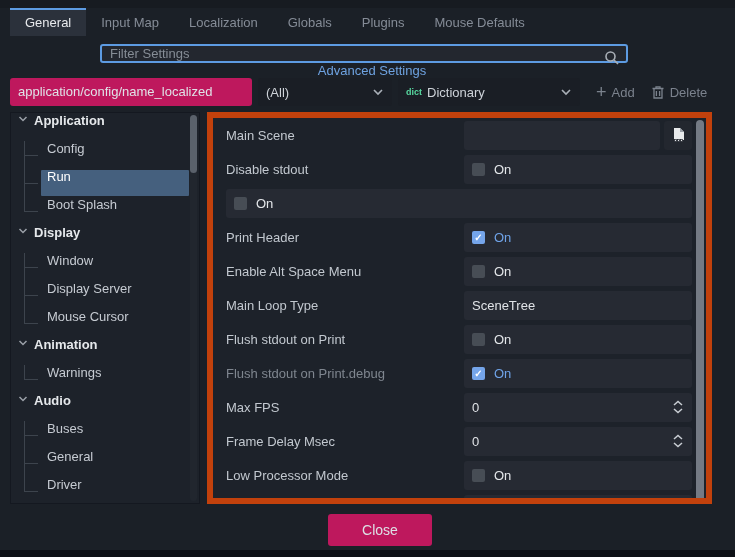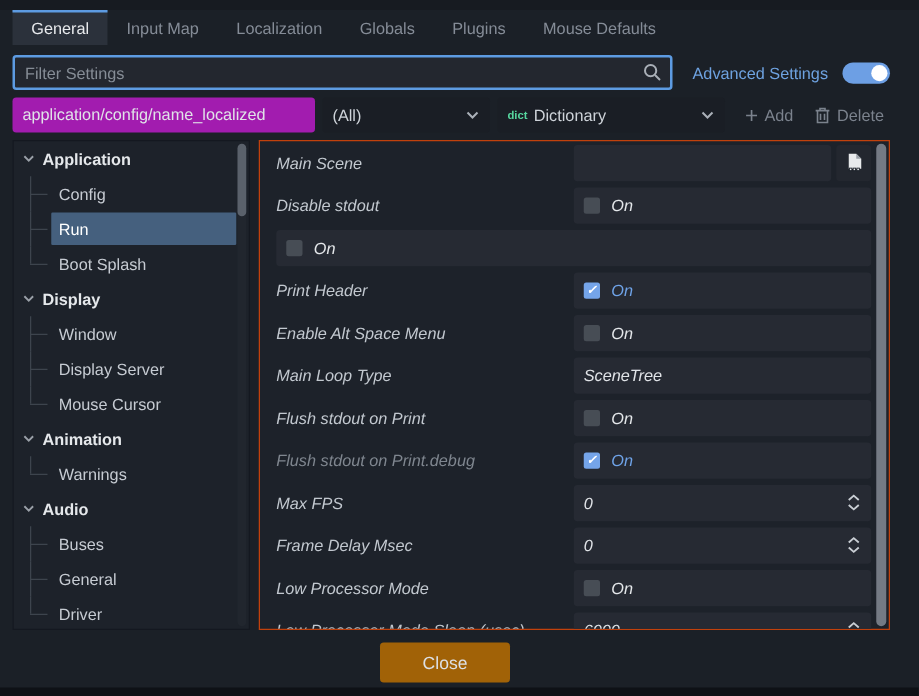--- a/index.html
+++ b/index.html
@@ -13,35 +13,35 @@
     overflow:hidden;
   }
   
   .tabbar { position:absolute; left:10px; top:8px; height:28px; display:flex; }
   .tab {
     padding:0 15px; line-height:26px; color:#858c97; cursor:default;
     border-top:2px solid transparent; white-space:nowrap;
   }
   .tab.active { background:#2b313b; border-top:2px solid #5d9be2; color:#e8eaed; }
   
-  .filter-row { position:absolute; left:10px; top:44px; width:708px; height:28px; display:flex; align-items:center; }
+  .filter-row { position:absolute; left:10px; top:44px; width:708px; height:28px; display:flex; align-items:center;flex-direction:column; }
   .filter-box { position:relative; width:528px; height:28px; }
   .filter-box input {
     width:100%; height:100%; background:#23272f; border:2px solid #5d9be2; border-radius:3px;
     color:#e3e6ea; padding:0 30px 0 8px; font-family:"Liberation Sans",sans-serif; font-size:13px; outline:none;
   }
   .filter-box input::placeholder { color:#868d96; }
   .search-ic { position:absolute; right:8px; top:6px; width:16px; height:16px; }
   .adv-label { margin-left:16px; color:#6ea2e0; }
   .toggle { margin-left:12px; width:38px; height:17px; border-radius:9px; background:#6d9fe4; position:relative; cursor:pointer; }
   .toggle .knob { position:absolute; right:2px; top:2px; width:13px; height:13px; border-radius:50%; background:#ffffff; }
   
   .prop-row { position:absolute; left:10px; top:78px; width:708px; height:28px; display:flex; align-items:center; }
   .path-field {
-    width:242px; height:28px; background:#a21caf; border-radius:3px; color:#e0e3e8;
+    width:242px; height:28px; background:#be185d; border-radius:3px; color:#e0e3e8;
     line-height:28px; padding:0 8px; white-space:nowrap; overflow:hidden;
   }
   .dropdown {
     height:28px; background:#1a1e25; border-radius:3px; display:flex; align-items:center;
     padding:0 8px; margin-left:6px; color:#ced3d9; cursor:pointer;justify-content:center;
   }
   .dd-all { width:134px; }
   .dd-type { width:182px; }
   .dd-label { flex:1; white-space:nowrap; overflow:hidden; }
   .dd-chev { width:12px; height:12px; flex:none; }
@@ -50,39 +50,39 @@
   .flat-btn .plus { font-size:18px; font-weight:400; margin-right:5px; line-height:16px; }
   .flat-btn svg { margin-right:5px; }
   
   .content { position:absolute; left:10px; top:112px; width:702px; height:392px; display:flex; }
   .sidebar {
     width:190px; height:392px; background:#1d222a; border:1px solid #141820;
     position:relative; overflow:hidden; flex:none;
   }
   .side-scroll { position:absolute; right:2px; top:2px; width:7px; height:386px; background:#21262e; border-radius:4px; }
   .side-thumb { position:absolute; left:0; top:0; width:7px; height:58px; background:#5a616b; border-radius:4px; }
-  .side-item { height:28px; display:flex; align-items:center; position:relative; cursor:pointer; }
+  .side-item { height:28px; display:flex; position:relative; cursor:pointer; }
   .side-item.category { padding-left:6px; font-weight:bold; color:#e5e8eb; }
   .side-item.category .tree-chev { width:12px; height:12px; margin-right:5px; }
   .side-item.child { padding-left:36px; color:#c6cbd2; }
   .side-item.child::before {
     content:""; position:absolute; left:13px; top:0; bottom:0; width:1px; background:#3d444d;
   }
   .side-item.child.last::before { bottom:50%; }
   .side-item.child::after {
     content:""; position:absolute; left:13px; top:50%; width:14px; height:1px; background:#3d444d;
   }
   .side-item.child.selected .hl {
     position:absolute; left:30px; right:10px; top:1px; bottom:1px; background:#45607e; border-radius:1px; z-index:0;
   }
   .side-item .lbl { position:relative; z-index:1; }
   .side-item.child.selected { color:#ffffff; }
   .settings {
-    flex:1; height:392px; background:#1d222a; border:1px solid #c2410c;
-    margin-left:7px; position:relative; overflow:hidden;font-style:italic;
+    flex:1; height:392px; background:#1d222a; border:6px solid #c2410c;
+    margin-left:7px; position:relative; overflow:hidden;
   }
   .rows { position:absolute; left:0; top:0; right:0; }
   .s-row { height:34px; display:flex; align-items:center; padding-left:13px; }
   .s-label { width:238px; flex:none; color:#c2c8cf; white-space:nowrap; overflow:hidden; }
   .s-label.dim { color:#7f868f; }
   .s-value { flex:1; margin-right:14px; height:29px; display:flex; align-items:flex-start; position:relative; }
   .cell {
     flex:1; height:29px; background:#262a33; border-radius:3px; display:flex; align-items:center;
     padding:0 8px; position:relative; color:#e0e3e7;
   }
@@ -93,22 +93,22 @@
   .cb { width:13px; height:13px; border-radius:2px; background:#474d55; margin-right:9px; flex:none;
         display:flex; align-items:center; justify-content:center; cursor:pointer; }
   .cb.checked { background:#75a5ea; color:#fff; font-size:10px; font-weight:bold; }
   .on-label { color:#e4e7ea; }
   .on-label.checked { color:#6fa3e8; }
   .spin-ic { position:absolute; right:7px; top:6px; width:14px; height:16px; }
   .set-scroll { position:absolute; right:2px; top:2px; width:8px; height:386px; background:#1a1f26; border-radius:4px; }
   .set-thumb { position:absolute; left:0; top:0; width:8px; height:386px; background:#747a84; border-radius:4px; }
   
   .close-btn {
-    position:absolute; left:304px; top:514px; width:104px; height:32px;
-    background:#a16207; border:none; border-radius:3px; color:#dde0e5;
+    position:absolute; left:328px; top:514px; width:104px; height:32px;
+    background:#be185d; border:none; border-radius:3px; color:#dde0e5;
     font-family:"Liberation Sans",sans-serif; font-size:14px; cursor:pointer;
   }
   .bottom-strip { position:absolute; left:0; bottom:0; width:735px; height:7px; background:#0e1116; }
   .top-strip { position:absolute; left:0; top:0; width:735px; height:8px; background:#171b21; }
 </style>
 </head>
 <body>
 
 <div class="top-strip"></div>
 

